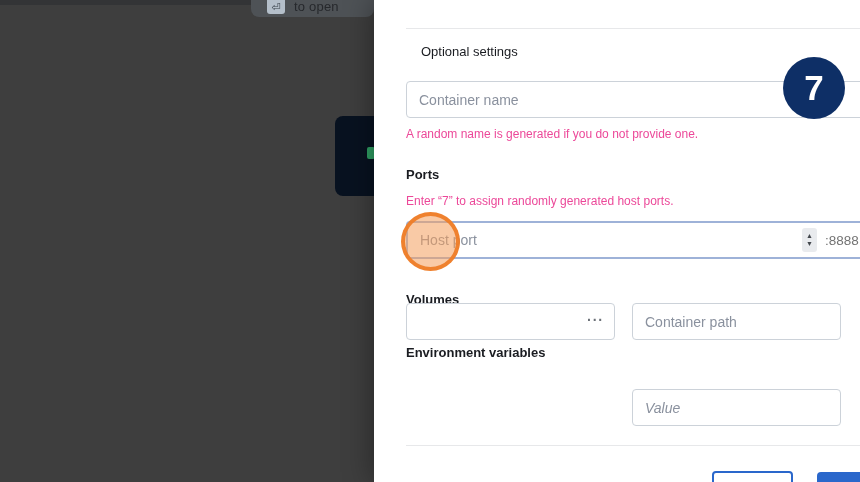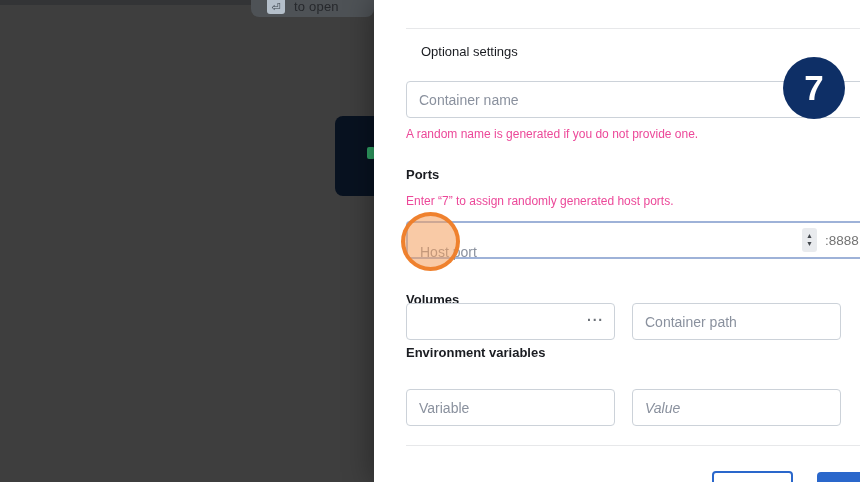--- a/index.html
+++ b/index.html
@@ -53,21 +53,21 @@
   .h-container { top:127px; }
   .l-ports { top:167px; }
   .h-ports { top:194px; }
   
   .port-wrap {
     position:absolute; left:32px; top:221px; width:488px; height:38px;
     border:2px solid #9eb2d8; border-radius:4px; background:#fff;
   }
   .wrap-input {
     position:absolute; left:0; top:0; height:100%; border:none; outline:none; background:transparent;
-    font-size:14px; color:#33373c; padding:16px 12px; font-family:"Liberation Sans", sans-serif;margin-top:12px;
+    font-size:14px; color:#33373c; padding:16px 12px; font-family:"Liberation Sans", sans-serif;
   }
   .port-wrap .wrap-input { width:360px; }
   .stepper {
     position:absolute; left:394px; top:5px; width:15px; height:24px;
     background:#e9ebee; border-radius:3px; display:flex; flex-direction:column;
     align-items:center; justify-content:center; cursor:pointer;
   }
   .stepper span { font-size:7px; line-height:8px; color:#43474d; }
   .port-suffix { position:absolute; left:417px; top:10px; font-size:13.5px; color:#737373; white-space:nowrap; }
   
@@ -140,21 +140,20 @@
     <span class="port-suffix">:8888</span>
   </div>
 
   <div class="field-label l-volumes">Volumes</div>
   <div class="half-wrap hw-left">
     <span class="browse-dots">···</span>
   </div>
   <input class="ti half-wrap hw-right" type="text" placeholder="Container path" style="">
 
   <div class="field-label l-env">Environment variables</div>
-  <input class="ti in-half in-variable" type="text" placeholder="Variable" style="">
   <input class="ti in-half in-value" type="text" placeholder="Value" style="">
 
   <div class="divider d-bottom"></div>
   <button class="btn-outline"></button>
   <button class="btn-primary"></button>
 </div>
 
 <div class="step-badge">7</div>
 <div class="click-circle"></div>
 

